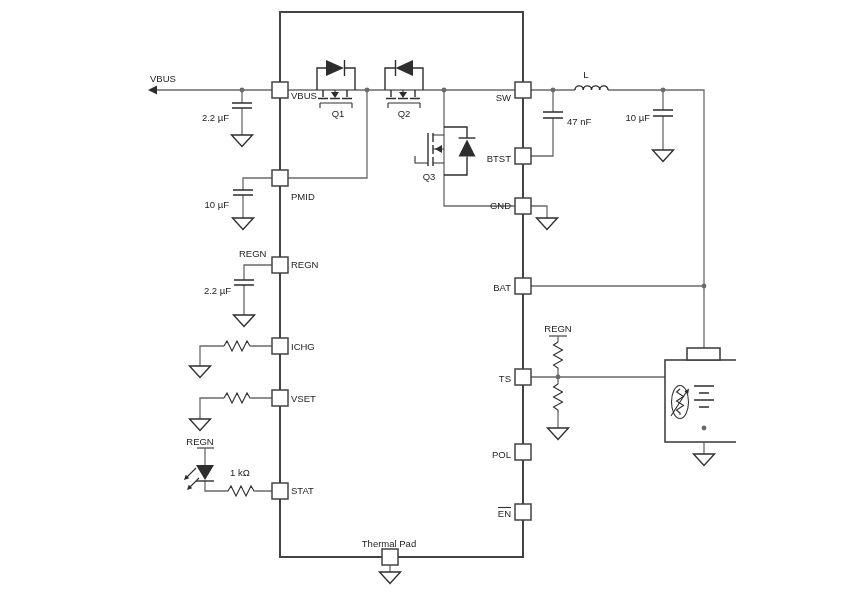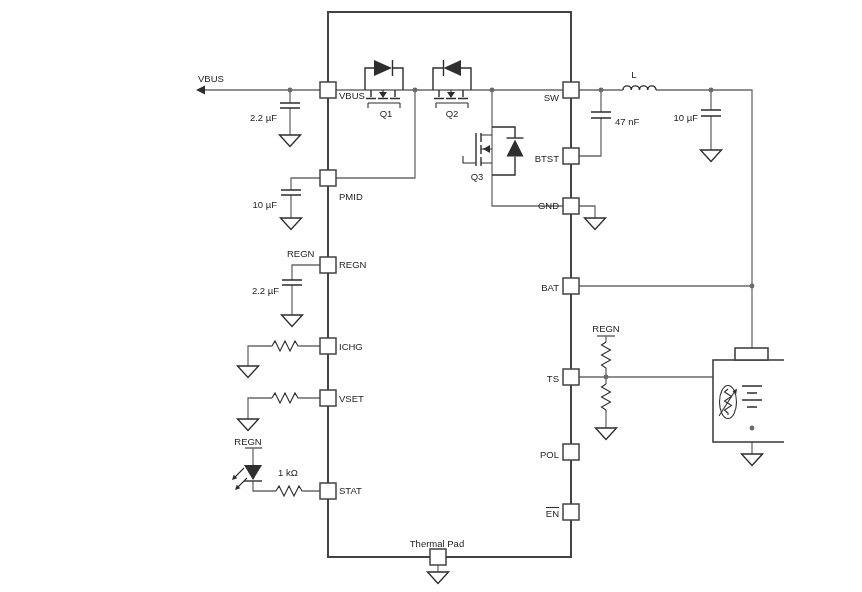--- a/index.html
+++ b/index.html
@@ -1,17 +1,17 @@
 <!DOCTYPE html>
 <html style="--wire: #6a6a6a; --symbol: #2e2e2e; --ic_border: #434343; --text: #232323; --background: #ffffff;"><head>
 <meta charset="utf-8">
 <title>Schematic</title>
 <style>
   html,body{margin:0;padding:0;background:var(--background,#fff);}
-  .stage{position:relative;width:736px;height:592px;background:var(--background,#fff);overflow:hidden;padding-left:48px;}
+  .stage{position:relative;width:736px;height:592px;background:var(--background,#fff);overflow:hidden;}
   svg{display:block;}
   .wire{fill:none;stroke:var(--wire,#6a6a6a);stroke-width:1.3;}
   .sym{fill:none;stroke:var(--symbol,#2e2e2e);stroke-width:1.4;}
   .symthin{fill:none;stroke:var(--symbol,#2e2e2e);stroke-width:1.1;}
   .plate{fill:none;stroke:var(--symbol,#2e2e2e);stroke-width:1.6;}
   .blk{fill:var(--symbol,#111);stroke:none;}
   .dot{fill:var(--wire,#555);stroke:none;}
   .box{fill:#fff;stroke:var(--ic_border,#434343);stroke-width:1.5;}
   .icbox{fill:none;stroke:var(--ic_border,#434343);stroke-width:2;}
   .pack{fill:#fff;stroke:var(--ic_border,#434343);stroke-width:1.6;}

